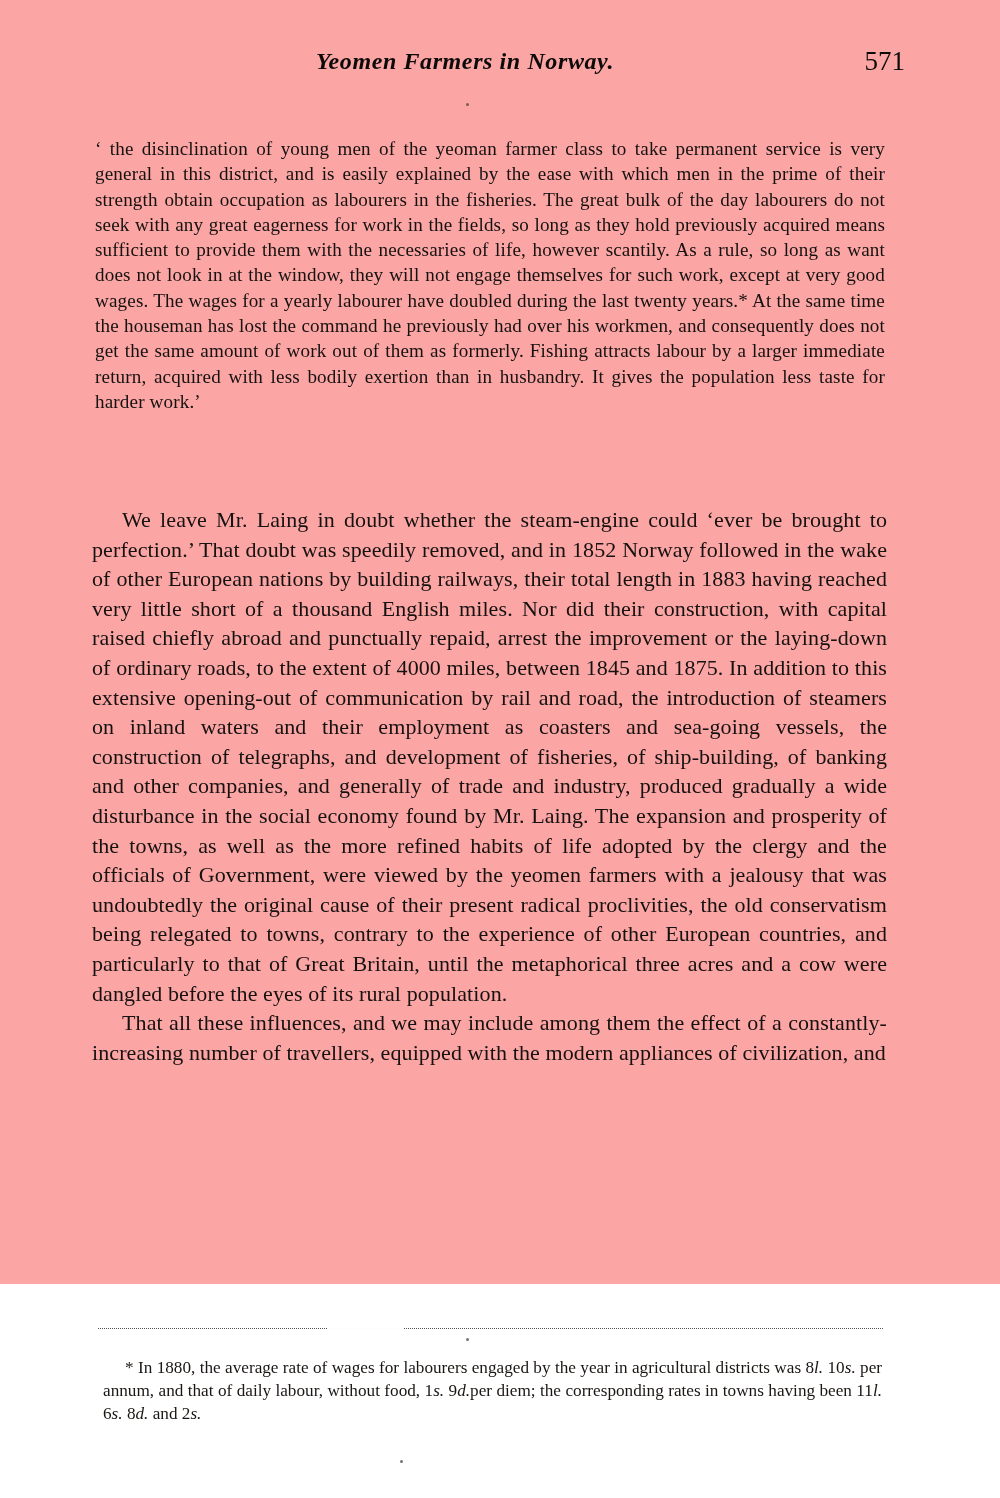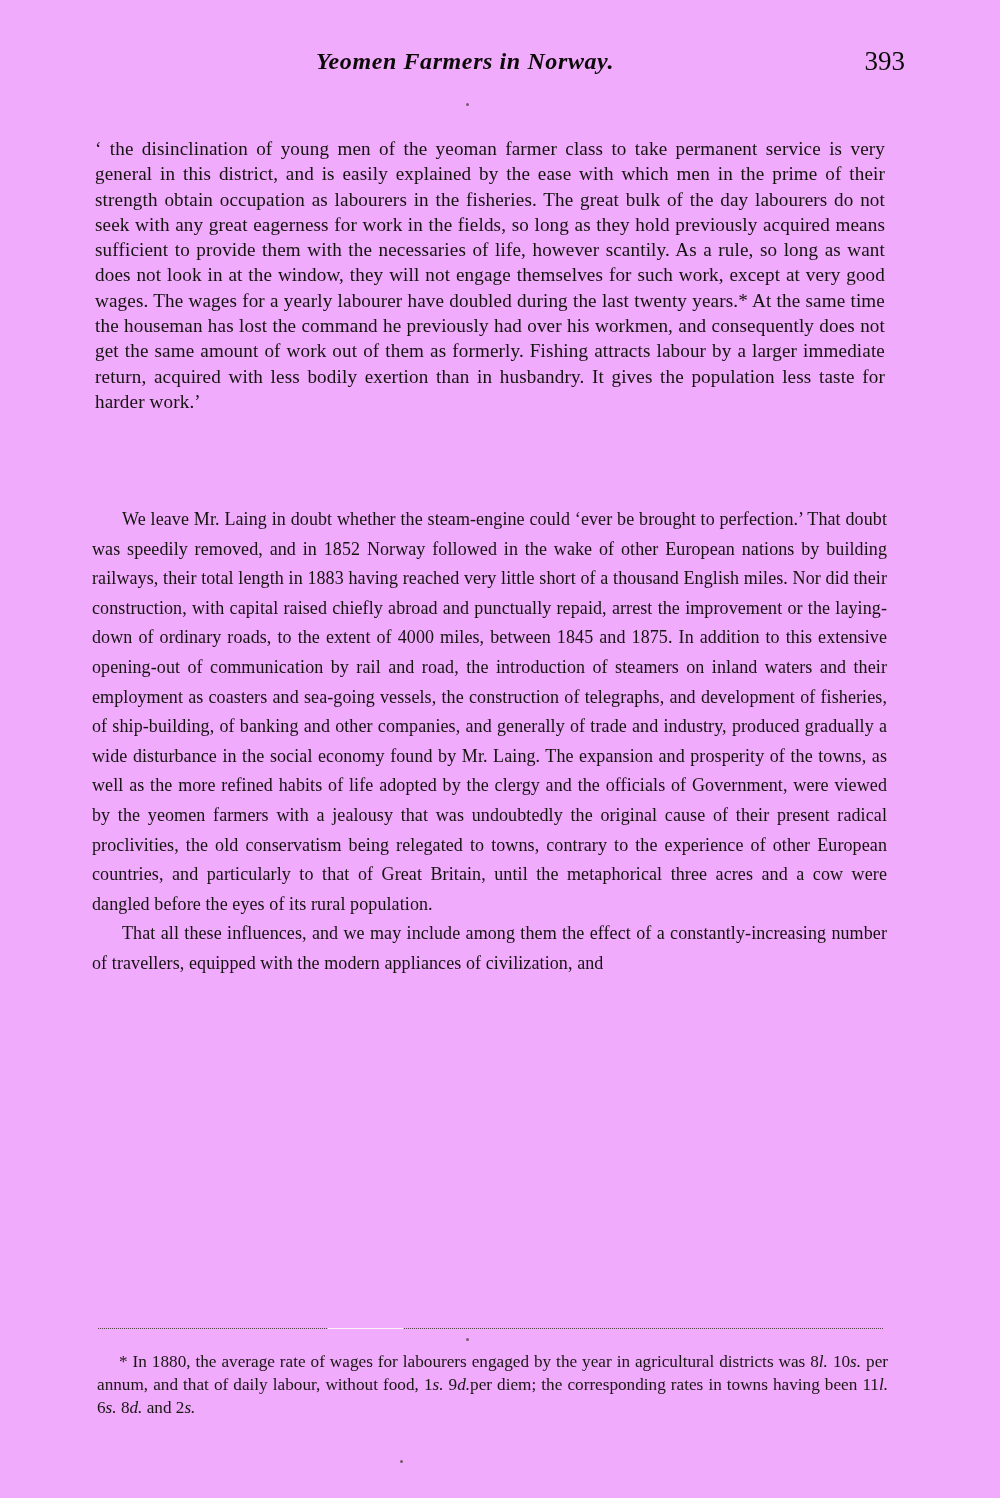--- a/index.html
+++ b/index.html
@@ -12,22 +12,22 @@
     height: 1498px;
     position: relative;
     font-family: "Liberation Serif", serif;
     color: #100d0a;
     overflow: hidden;
   }
   .page {
     position: absolute;
     left: 0; top: 0;
     width: 1000px;
-    height: 1498px;
-    background: #f0abfc;
+    height: 1284px;
+    background: #fca5a5;
   }
   .header {
     position: absolute;
     left: 95px;
     top: 48px;
     width: 810px;
     height: 40px;
   }
   .running-title {
     position: absolute;
@@ -60,21 +60,21 @@
     text-align: justify;
     text-justify: inter-word;
     color: #151210;
     letter-spacing: 0.15px;
   }
   .main-block {
     position: absolute;
     left: 92px;
     top: 505px;
     width: 795px;
-    font-size: 18px;
+    font-size: 22px;
     line-height: 29.6px;
     text-align: justify;
     text-justify: inter-word;
     color: #151210;
     letter-spacing: 0.1px;
   }
   .main-block p {
     margin: 0;
     text-indent: 30px;
   }
@@ -104,39 +104,39 @@
     position: absolute;
     left: 95px;
     top: 1348px;
     width: 795px;
     font-size: 17.2px;
     line-height: 23px;
     text-align: justify;
     text-justify: inter-word;
     color: #1a1613;
   }
-  .footnote p { margin: 2px; text-indent: 22px; }
+  .footnote p { margin: 8px; text-indent: 22px; }
   .it { font-style: italic; }
   .dot-artifact {
     position: absolute;
     width: 3px;
     height: 3px;
     background: #4a423a;
     border-radius: 50%;
     opacity: 0.75;
   }
 </style>
 </head>
 <body>
 
 <div class="page">
 
   <div class="header">
     <div class="running-title">Yeomen Farmers in Norway.</div>
-    <div class="page-number">393</div>
+    <div class="page-number">571</div>
   </div>
 
   <div class="dot-artifact" style="left:466px; top:103px;"></div>
 
   <div class="quote-block">
     <p>‘ the disinclination of young men of the yeoman farmer class to take permanent service is very general in this district, and is easily explained by the ease with which men in the prime of their strength obtain occupation as labourers in the fisheries. The great bulk of the day labourers do not seek with any great eagerness for work in the fields, so long as they hold previously acquired means sufficient to provide them with the necessaries of life, however scantily. As a rule, so long as want does not look in at the window, they will not engage themselves for such work, except at very good wages. The wages for a yearly labourer have doubled during the last twenty years.* At the same time the houseman has lost the command he previously had over his workmen, and consequently does not get the same amount of work out of them as formerly. Fishing attracts labour by a larger immediate return, acquired with less bodily exertion than in husbandry. It gives the population less taste for harder work.’</p>
   </div>
 
   <div class="main-block">
     <p>We leave Mr. Laing in doubt whether the steam-engine could ‘ever be brought to perfection.’ That doubt was speedily removed, and in 1852 Norway followed in the wake of other European nations by building railways, their total length in 1883 having reached very little short of a thousand English miles. Nor did their construction, with capital raised chiefly abroad and punctually repaid, arrest the improvement or the laying-down of ordinary roads, to the extent of 4000 miles, between 1845 and 1875. In addition to this extensive opening-out of communication by rail and road, the introduction of steamers on inland waters and their employment as coasters and sea-going vessels, the construction of telegraphs, and development of fisheries, of ship-building, of banking and other companies, and generally of trade and industry, produced gradually a wide disturbance in the social economy found by Mr. Laing. The expansion and prosperity of the towns, as well as the more refined habits of life adopted by the clergy and the officials of Government, were viewed by the yeomen farmers with a jealousy that was undoubtedly the original cause of their present radical proclivities, the old conservatism being relegated to towns, contrary to the experience of other European countries, and particularly to that of Great Britain, until the metaphorical three acres and a cow were dangled before the eyes of its rural population.</p>

